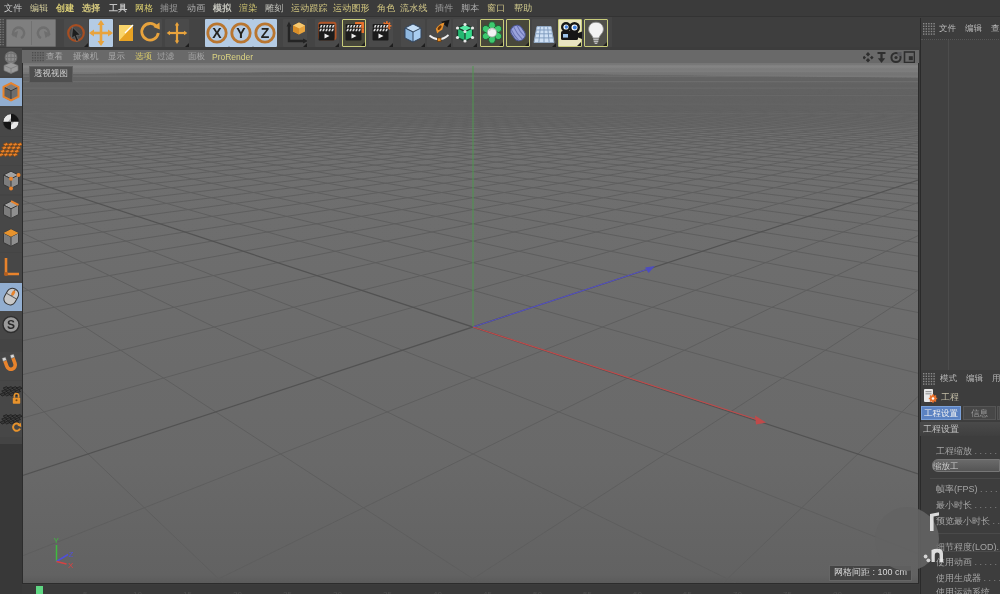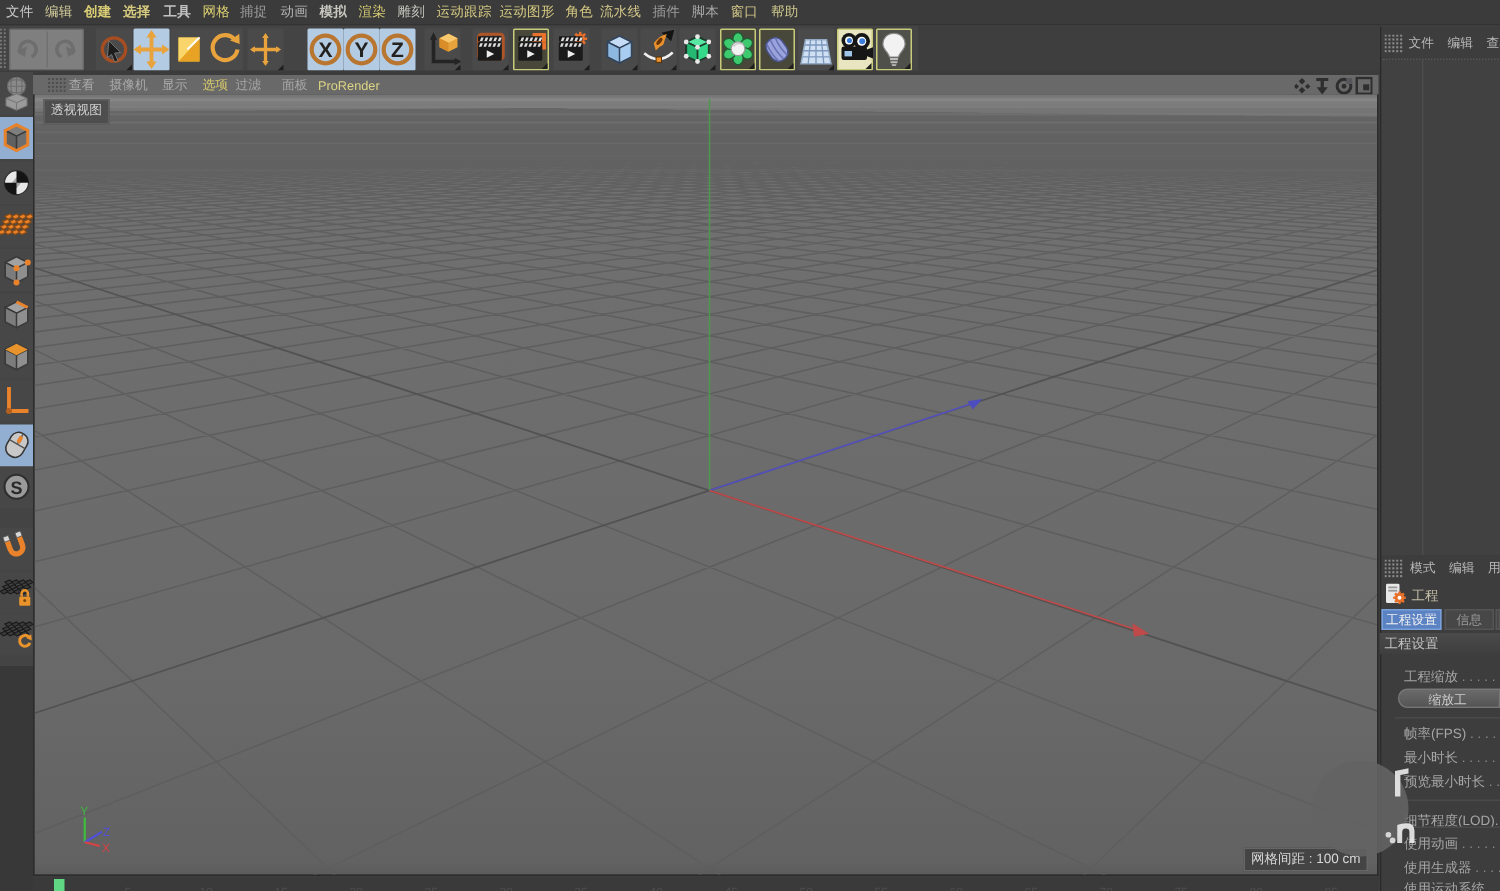--- a/index.html
+++ b/index.html
@@ -692,21 +692,21 @@
       <rect x="9.2" y="5.3" width="1.6" height="2" transform="rotate(270 10 9.5)"></rect>
       <rect x="9.2" y="5.3" width="1.6" height="2" transform="rotate(315 10 9.5)"></rect>
     </g>
     <circle cx="10" cy="9.5" r="1.3" fill="#fff"></circle>
   </svg>
 <span style="position:absolute;left:941px;top:391px;font-size:9px;color:#c5bfa8">工程</span>
 <div style="position:absolute;left:921px;top:406px;width:40px;height:14px;background:#5b82c2;border:1px solid #7aa0d8;color:#f0f0f0;font-size:8.5px;text-align:center;line-height:13px">工程设置</div>
 <div style="position:absolute;left:963px;top:406px;width:33px;height:14px;background:#474747;border:1px solid #555;color:#9a9a9a;font-size:8.5px;text-align:center;line-height:13px">信息</div>
 <div style="position:absolute;left:997px;top:406px;width:3px;height:14px;background:#474747;border:1px solid #555"></div>
 <div style="position:absolute;left:920px;top:422px;width:80px;height:14px;background:linear-gradient(#4a4a4a,#3f3f3f);color:#c0c0c0;font-size:9px;padding-left:3px;line-height:14px">工程设置</div>
-<div style="position:absolute;left:932px;top:459px;width:68px;height:13px;background:linear-gradient(#6a6a6a,#555);border-radius:6px 0 0 6px;border:1px solid #777;color:#ccc;font-size:8.5px;text-align:center;line-height:12px;padding-right:2px">缩放工</div>
+<div style="position:absolute;left:932px;top:459px;width:68px;height:13px;background:linear-gradient(#6a6a6a,#555);border-radius:6px 0 0 6px;border:1px solid #777;color:#ccc;font-size:8.5px;text-align:left;line-height:12px;padding-right:2px">缩放工</div>
 <div style="position:absolute;left:936px;top:445px;width:70px;color:#a5a5a5;font-size:9px;white-space:nowrap">工程缩放<span style="color:#8a8a8a">&nbsp;. . . . . . . .</span></div>
 <div style="position:absolute;left:936px;top:483px;width:70px;color:#a5a5a5;font-size:9px;white-space:nowrap">帧率(FPS)<span style="color:#8a8a8a">&nbsp;. . . . . . . .</span></div>
 <div style="position:absolute;left:936px;top:499px;width:70px;color:#a5a5a5;font-size:9px;white-space:nowrap">最小时长<span style="color:#8a8a8a">&nbsp;. . . . . . . .</span></div>
 <div style="position:absolute;left:936px;top:515px;width:70px;color:#a5a5a5;font-size:9px;white-space:nowrap">预览最小时长<span style="color:#8a8a8a">&nbsp;. . . . . . . .</span></div>
 <div style="position:absolute;left:936px;top:541px;width:70px;color:#a5a5a5;font-size:9px;white-space:nowrap">细节程度(LOD).<span style="color:#8a8a8a">&nbsp;. . . . . . . .</span></div>
 <div style="position:absolute;left:936px;top:556px;width:70px;color:#a5a5a5;font-size:9px;white-space:nowrap">使用动画<span style="color:#8a8a8a">&nbsp;. . . . . . . .</span></div>
 <div style="position:absolute;left:936px;top:572px;width:70px;color:#a5a5a5;font-size:9px;white-space:nowrap">使用生成器<span style="color:#8a8a8a">&nbsp;. . . . . . . .</span></div>
 <div style="position:absolute;left:936px;top:586px;width:70px;color:#a5a5a5;font-size:9px;white-space:nowrap">使用运动系统<span style="color:#8a8a8a">&nbsp;. . . . . . . .</span></div>
 <div style="position:absolute;left:930px;top:478px;width:70px;height:1px;background:#4a4a4a"></div>
 <div style="position:absolute;left:930px;top:533px;width:70px;height:1px;background:#4a4a4a"></div>

